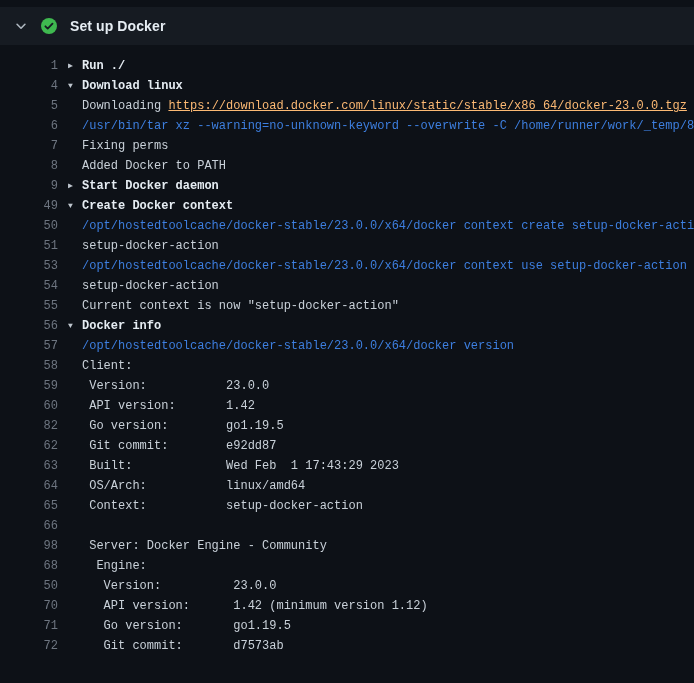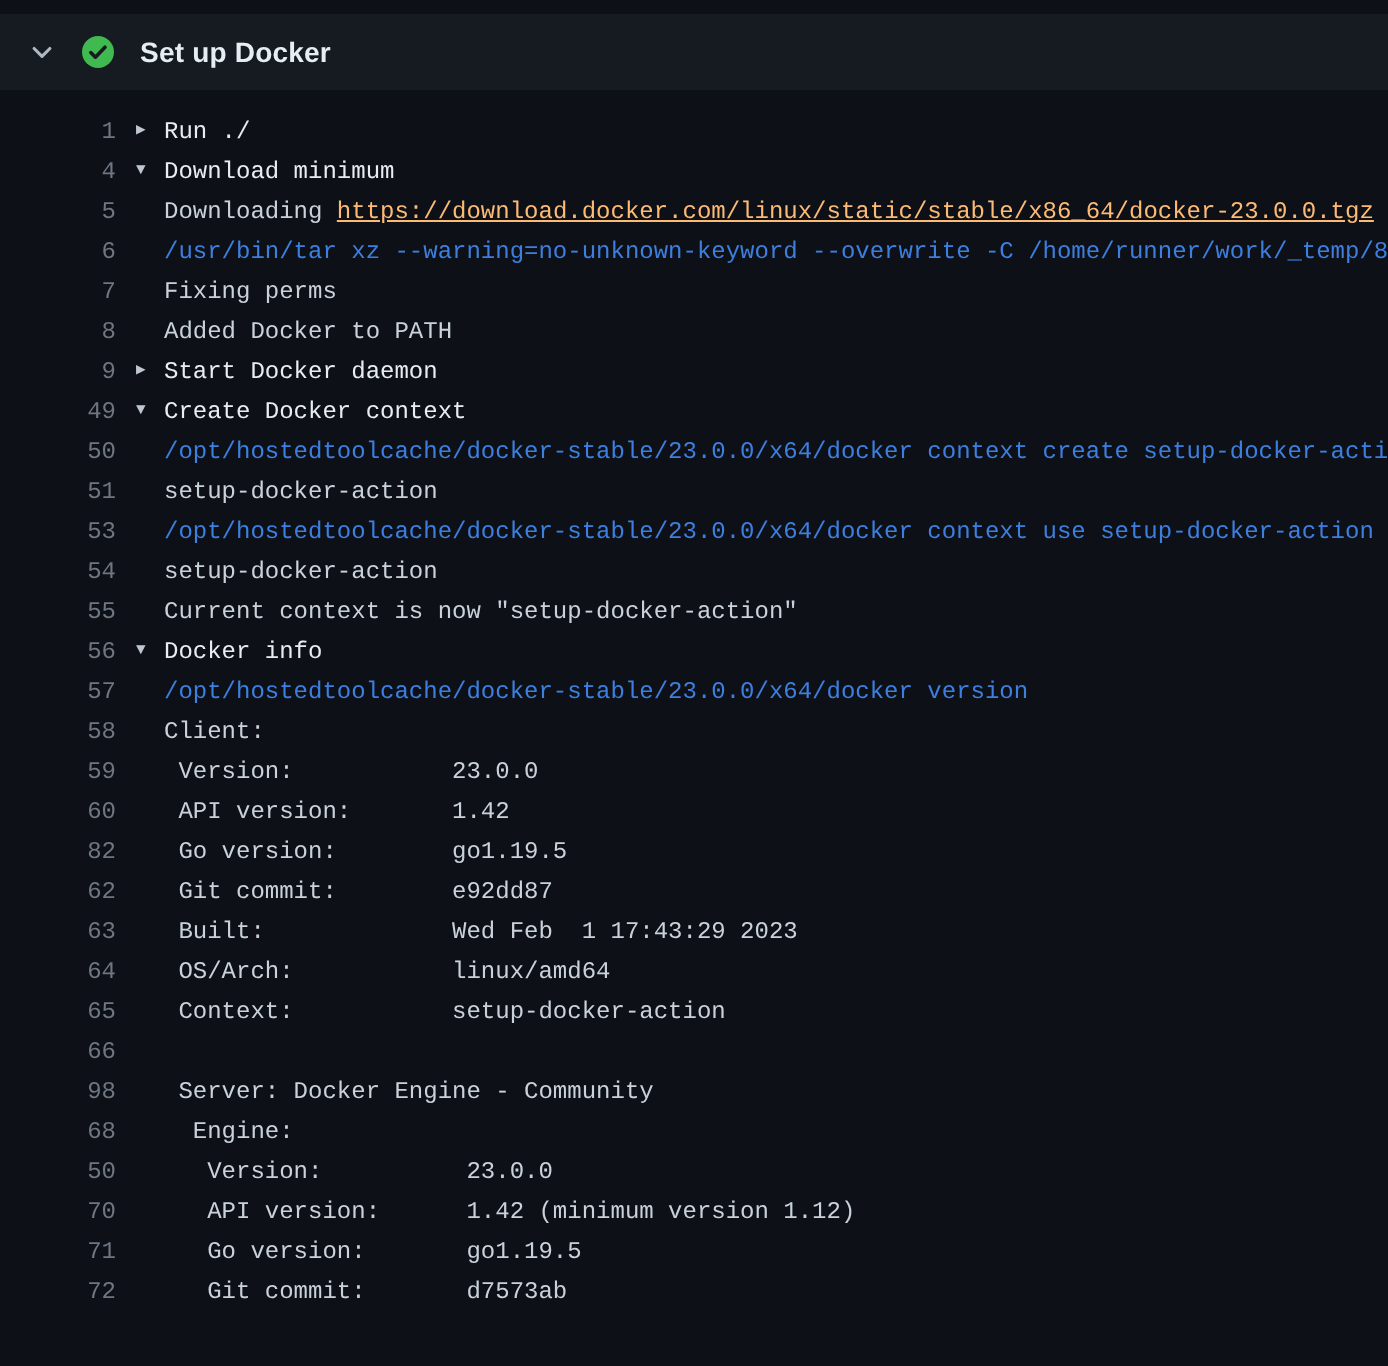--- a/index.html
+++ b/index.html
@@ -49,21 +49,21 @@
     cursor: pointer;
   }
   .arrow {
     width: 14px;
     flex: none;
     color: #bfc7cf;
     font-size: 8px;
     line-height: 20px;
   }
   .txt { color: #c9d1d9; white-space: pre; flex: none; }
-  .txt.group { color: #e6edf3; }
+  .txt.group { color: #e6edf3; font-weight: bold; }
   .txt.command { color: #3d7fe0; }
   .loglink { color: #fdba74; text-decoration: underline; cursor: pointer; }
 </style>
 </head>
 <body>
 
 <div class="page">
 
   <div class="step-header">
     <span class="chev">
@@ -75,21 +75,21 @@
       <svg width="16" height="16" viewBox="0 0 16 16">
         <circle cx="8" cy="8" r="8" fill="#3fb950"></circle>
         <path d="M4.4 8.3l2.3 2.3 4.8-5" stroke="#161b22" stroke-width="1.8" fill="none" stroke-linecap="round" stroke-linejoin="round"></path>
       </svg>
     </span>
     <span class="step-title">Set up Docker</span>
   </div>
 
   <div class="log">
       <div class="line group"><span class="ln">1</span><span class="arrow">▶</span><span class="txt group">Run ./</span></div>
-      <div class="line group"><span class="ln">4</span><span class="arrow">▼</span><span class="txt group">Download minimum</span></div>
+      <div class="line group"><span class="ln">4</span><span class="arrow">▼</span><span class="txt group">Download linux</span></div>
       <div class="line"><span class="ln">5</span><span class="arrow"></span><span class="txt link"><span>Downloading </span><span class="loglink">https://download.docker.com/linux/static/stable/x86_64/docker-23.0.0.tgz</span></span></div>
       <div class="line"><span class="ln">6</span><span class="arrow"></span><span class="txt command">/usr/bin/tar xz --warning=no-unknown-keyword --overwrite -C /home/runner/work/_temp/8c93</span></div>
       <div class="line"><span class="ln">7</span><span class="arrow"></span><span class="txt text">Fixing perms</span></div>
       <div class="line"><span class="ln">8</span><span class="arrow"></span><span class="txt text">Added Docker to PATH</span></div>
       <div class="line group"><span class="ln">9</span><span class="arrow">▶</span><span class="txt group">Start Docker daemon</span></div>
       <div class="line group"><span class="ln">49</span><span class="arrow">▼</span><span class="txt group">Create Docker context</span></div>
       <div class="line"><span class="ln">50</span><span class="arrow"></span><span class="txt command">/opt/hostedtoolcache/docker-stable/23.0.0/x64/docker context create setup-docker-action</span></div>
       <div class="line"><span class="ln">51</span><span class="arrow"></span><span class="txt text">setup-docker-action</span></div>
       <div class="line"><span class="ln">53</span><span class="arrow"></span><span class="txt command">/opt/hostedtoolcache/docker-stable/23.0.0/x64/docker context use setup-docker-action</span></div>
       <div class="line"><span class="ln">54</span><span class="arrow"></span><span class="txt text">setup-docker-action</span></div>

